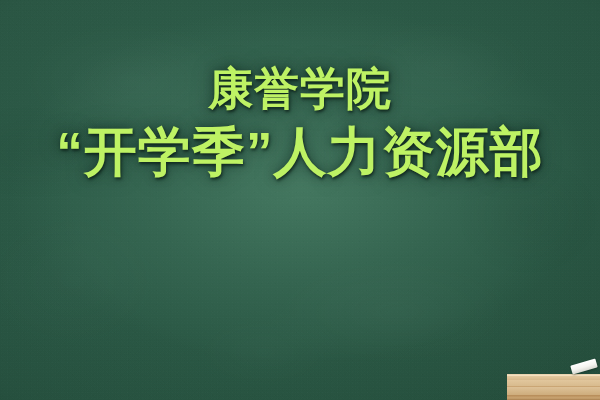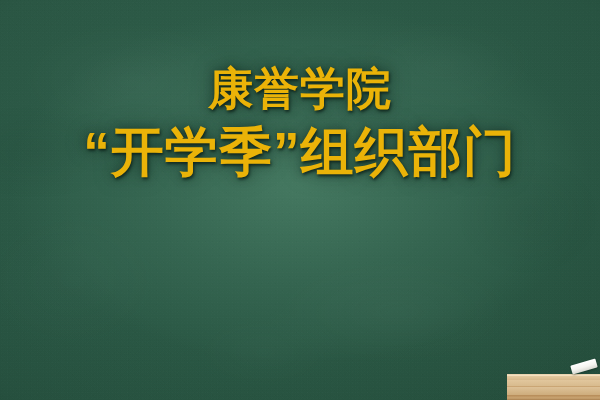--- a/index.html
+++ b/index.html
@@ -73,21 +73,21 @@
     position: absolute;
     inset: 0;
     text-align: center;
   }
   .title-wrap {
     position: absolute;
     left: 0; right: 0;
     top: 62px;
   }
   .title-line {
-    color: #eab308;
+    color: #bef264;
     font-weight: bold;
     line-height: 1.18;
     letter-spacing: 0.02em;
     white-space: nowrap;
     text-shadow:
        0 0 10px rgba(10,30,22,0.55),
        1px 2px 3px rgba(8,24,18,0.70),
        0 0 22px rgba(10,30,22,0.35);
   }
   .title-line-1 { font-size: 45px; }
@@ -159,21 +159,21 @@
 
   <div class="board-base"></div>
   <div class="board-smudge"></div>
   <div class="board-grain"></div>
   <div class="board-vignette"></div>
 
   <div class="content">
 
     <div class="title-wrap">
       <div class="title-line title-line-1">康誉学院</div>
-      <div class="title-line title-line-2">“开学季”组织部门</div>
+      <div class="title-line title-line-2">“开学季”人力资源部</div>
     </div>
 
 
   </div>
 
   <div class="ledge-top-edge"></div>
   <div class="chalk-ledge"></div>
   <div class="chalk-stick"></div>
 
 </div>

